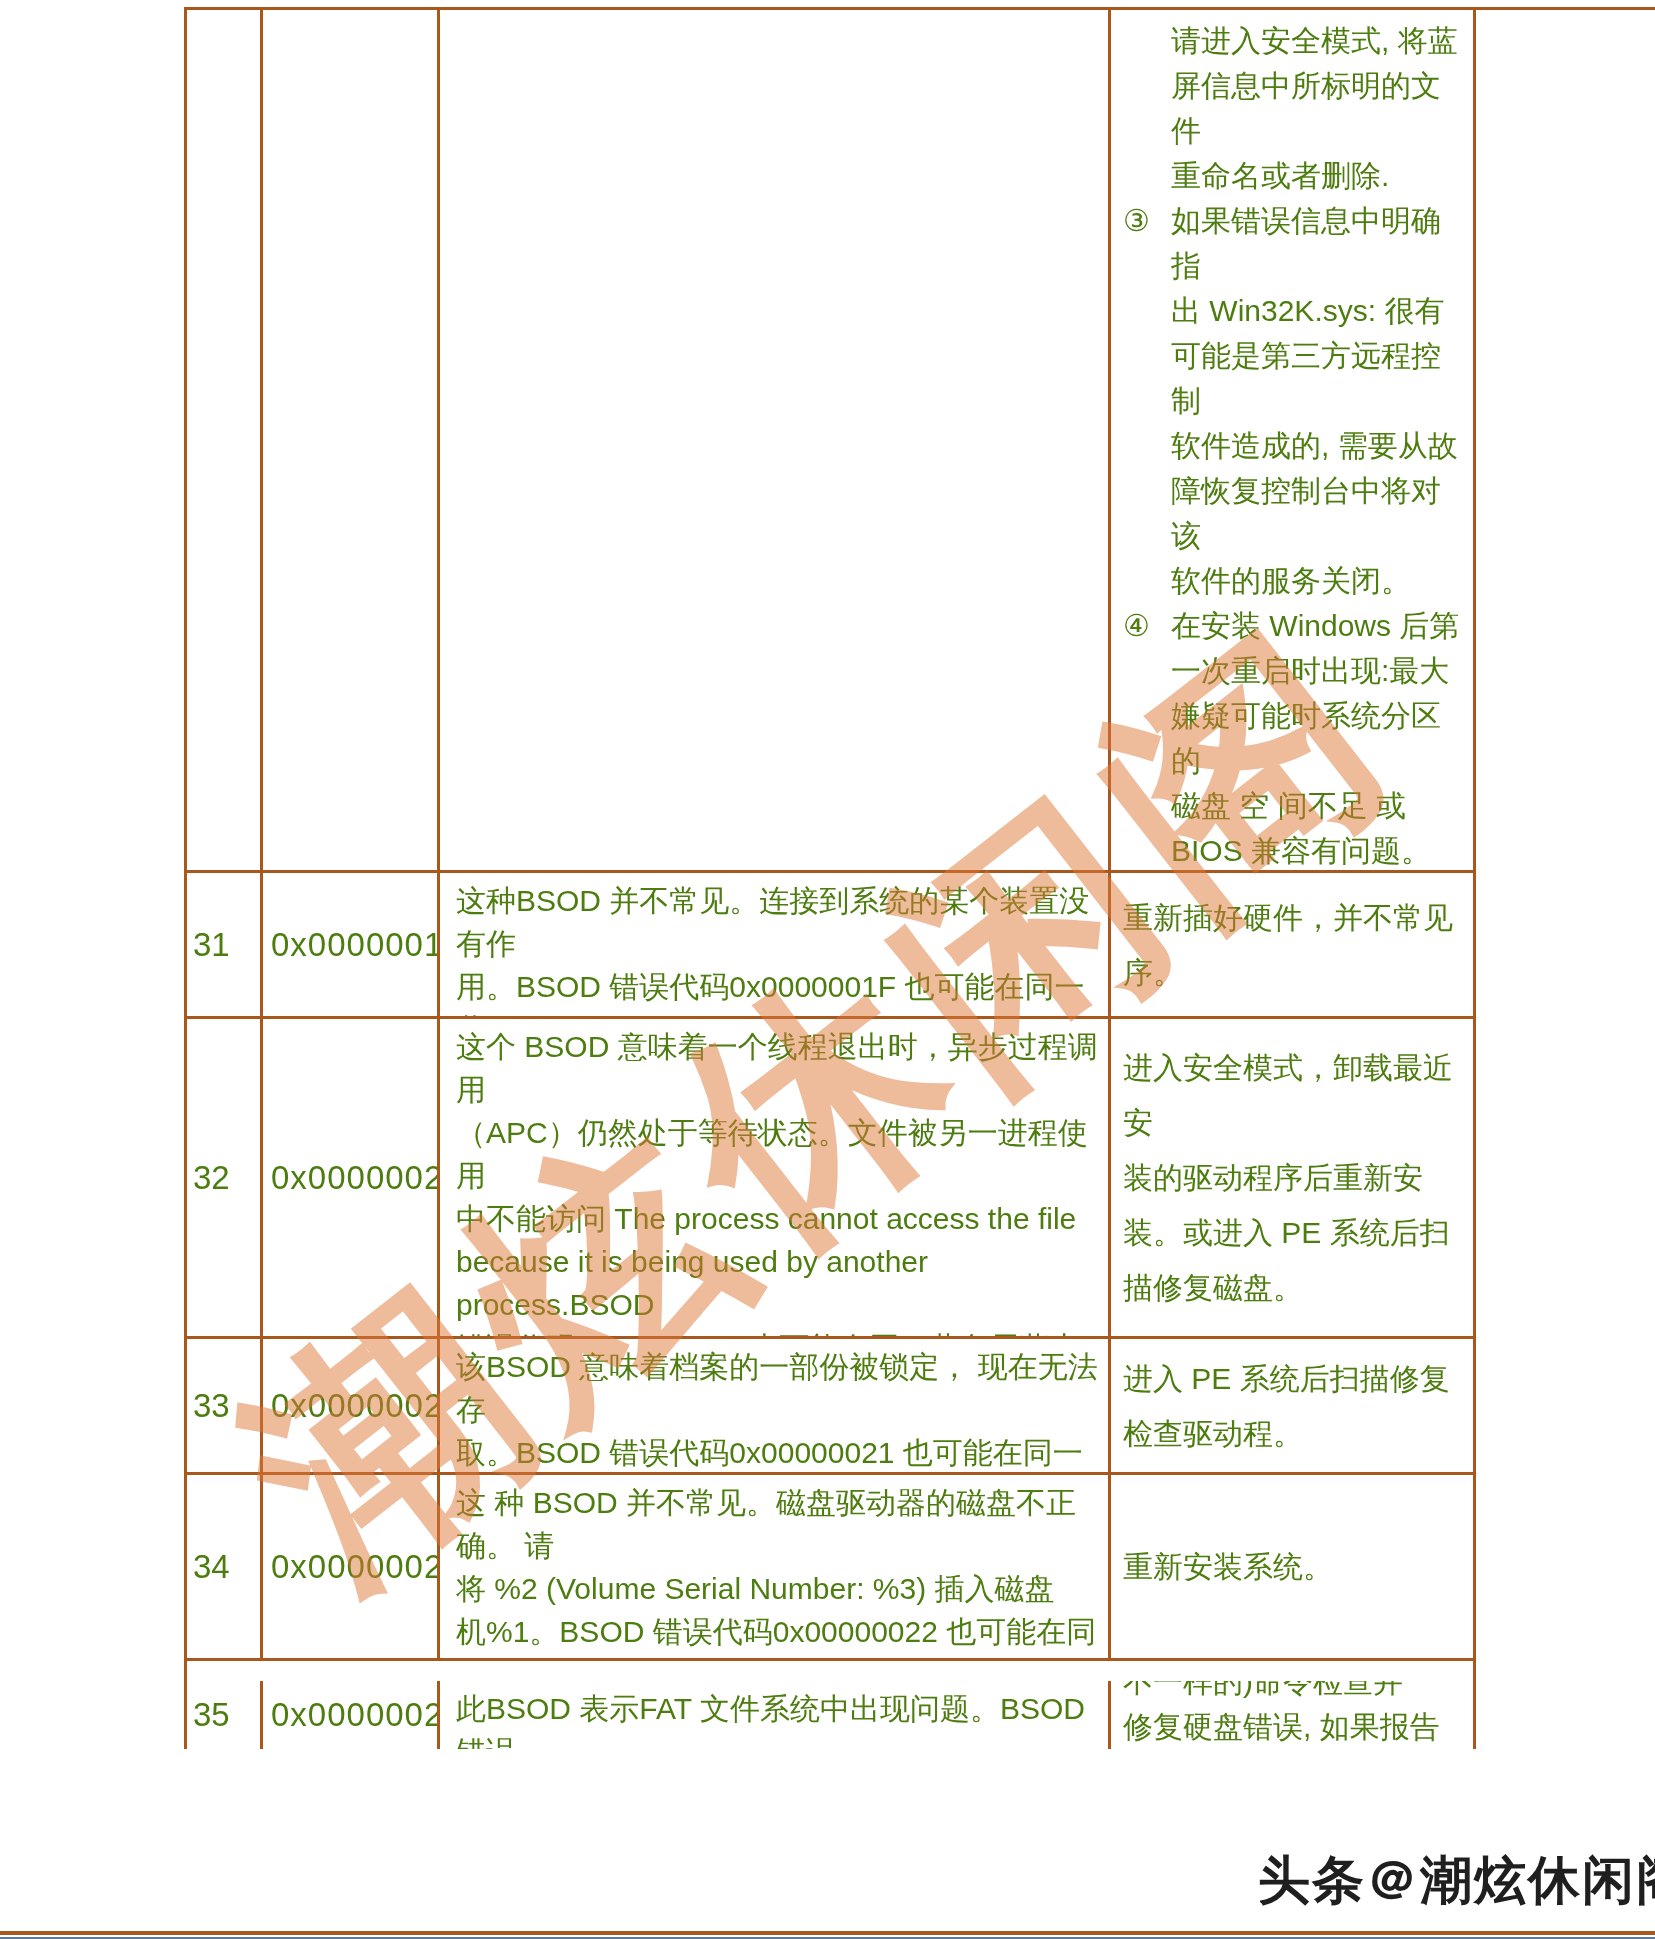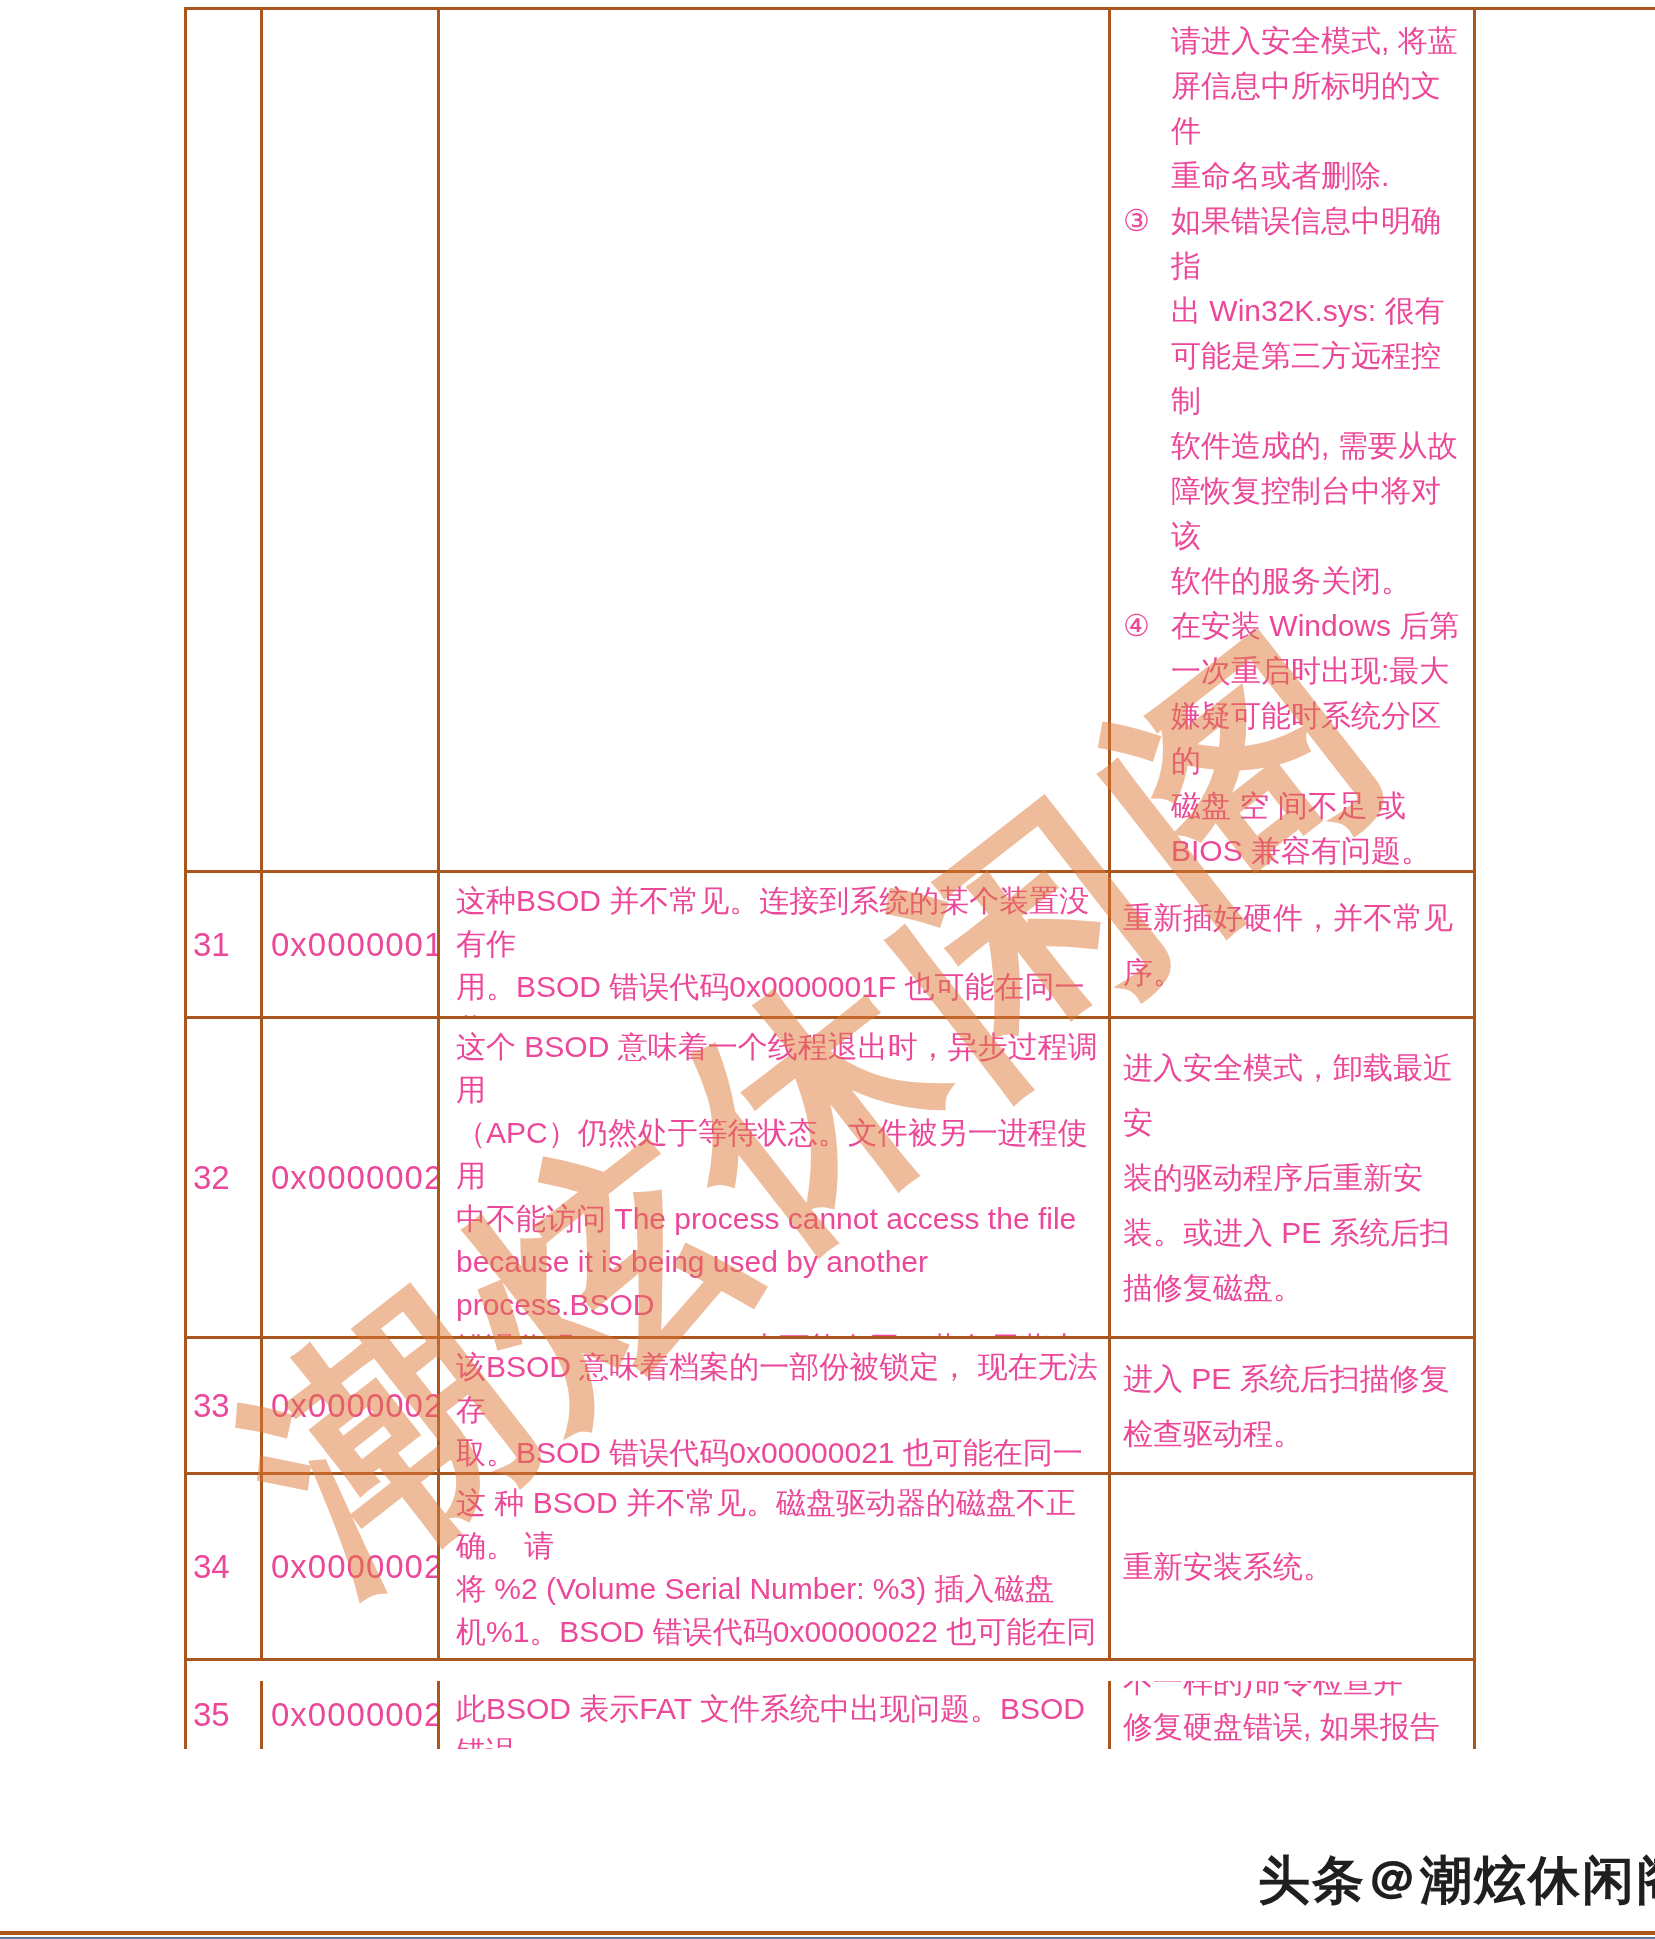--- a/index.html
+++ b/index.html
@@ -9,21 +9,21 @@
   .top-rule{position:absolute;left:184px;top:7px;width:1471px;height:3px;background:#a9571c;}
   .bottom-rule{position:absolute;left:0;top:1931px;width:1655px;height:4px;background:#a9571c;}
   .bottom-edge{position:absolute;left:0;top:1937px;width:1655px;height:2px;background:#5b7a9d;}
 
   .bsod-table{
     position:absolute;left:184px;top:7px;width:1292px;height:1742px;
     box-sizing:border-box;border-left:3px solid #a9571c;border-top:3px solid #a9571c;border-right:3px solid #a9571c;
     display:grid;
     grid-template-columns:76px 177px 671px 362px;
     grid-template-rows:863px 146px 320px 136px 186px auto;
-    color:#ec4899;
+    color:#4d7c0f;
   }
   .cell{
     box-sizing:border-box;
     border-right:3px solid #a9571c;
     border-bottom:3px solid #a9571c;
     overflow:hidden;
   }
   .cell.last-col{border-right:none;}
   .cell.last-row{border-bottom:none;margin-top:20px;}
 

